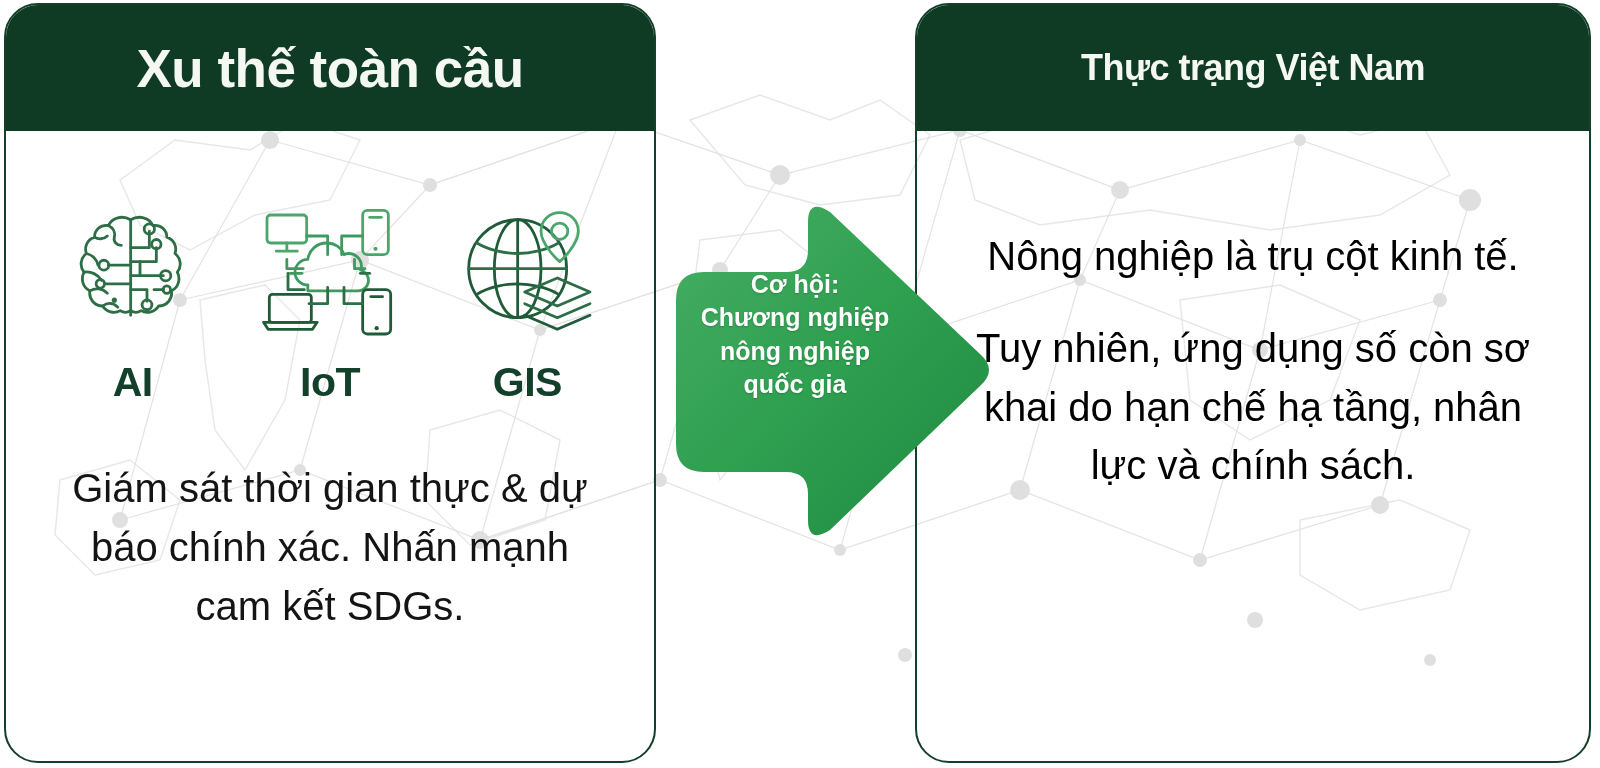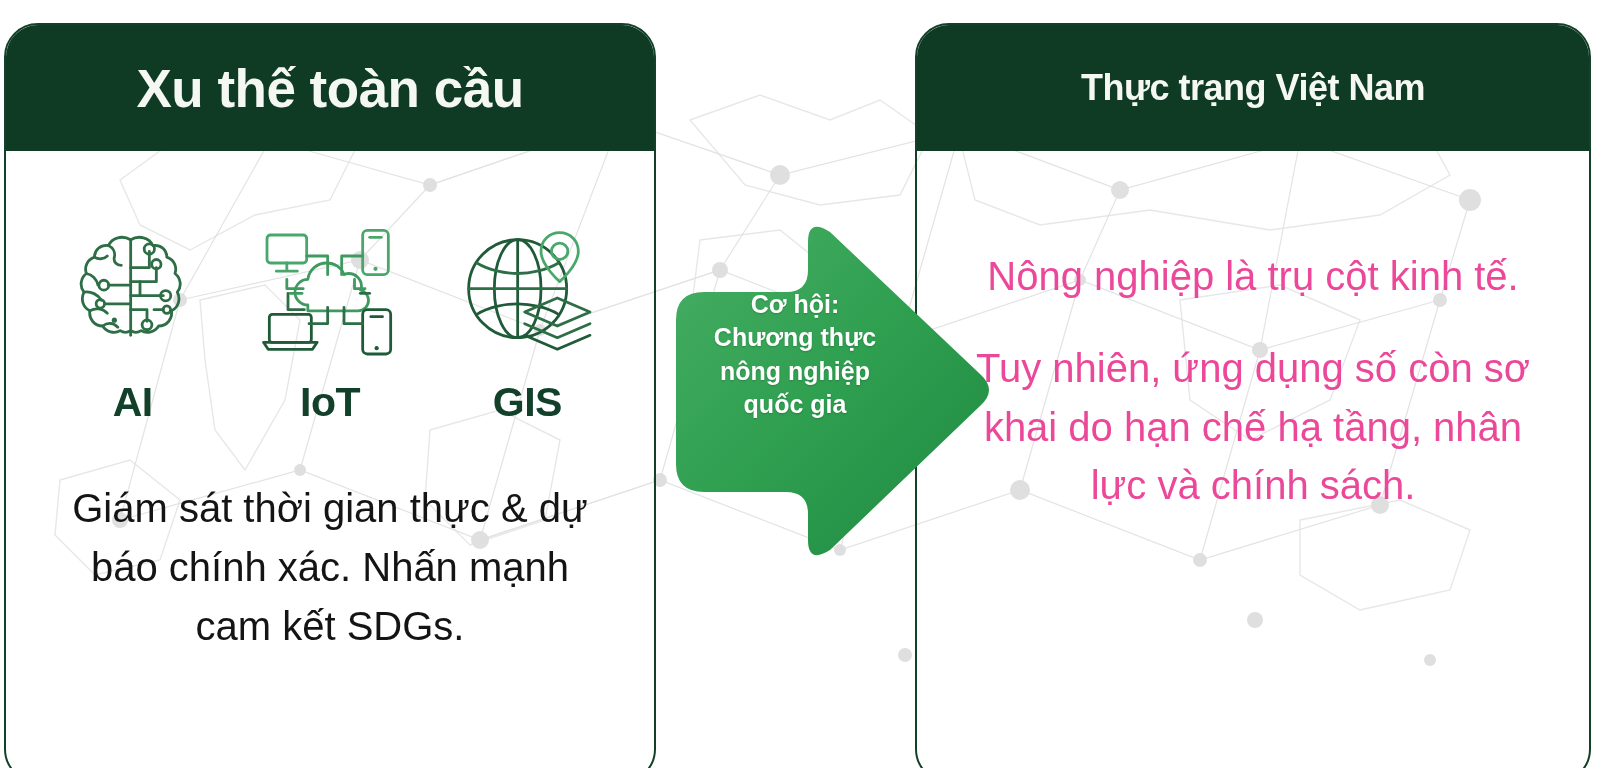--- a/index.html
+++ b/index.html
@@ -23,21 +23,20 @@
     z-index: 0;
     pointer-events: none;
   }
   .backdrop svg { width: 100%; height: 100%; display: block; }
 
   
   .stage {
     position: absolute;
     inset: 0;
     z-index: 2;
-    margin-top: 20px;
   }
 
   
   .card {
     position: absolute;
     background: transparent;
     border: 2px solid #14402a;
     border-radius: 34px;
     overflow: hidden;
     display: flex;
@@ -110,21 +109,21 @@
     text-align: center;
     font-size: 40px;
     line-height: 1.48;
     color: #141414;
   }
 
   
   .right-body {
     padding: 96px 40px 0 40px;
     text-align: center;
-    color: #ec4899;
+    color: #000000;
   }
   .right-body p {
     font-size: 40px;
     line-height: 1.46;
     margin-bottom: 34px;
   }
   .right-body p:last-child { margin-bottom: 0; }
 
   
   .arrow-badge {
@@ -340,21 +339,21 @@
           <stop offset="48%" stop-color="#2f9f50"></stop>
           <stop offset="100%" stop-color="#1f8a41"></stop>
         </linearGradient>
       </defs>
       <path d="M18 118 Q18 90 46 90 L128 90 Q150 90 150 68 L150 40 Q150 16 172 30
                L322 172 Q340 188 322 204 L172 348 Q150 362 150 338 L150 312
                Q150 290 128 290 L46 290 Q18 290 18 262 Z" fill="url(#arrowGrad)"></path>
     </svg>
     <div class="arrow-text">
       <span class="line">Cơ hội:</span>
-      <span class="line">Chương thực</span>
+      <span class="line">Chương nghiệp</span>
       <span class="line">nông nghiệp</span>
       <span class="line">quốc gia</span>
     </div>
   </div>
 
   <section class="card card-right">
     <header class="card-header">
       <h2 class="title">Thực trạng Việt Nam</h2>
     </header>
     <div class="card-body">

